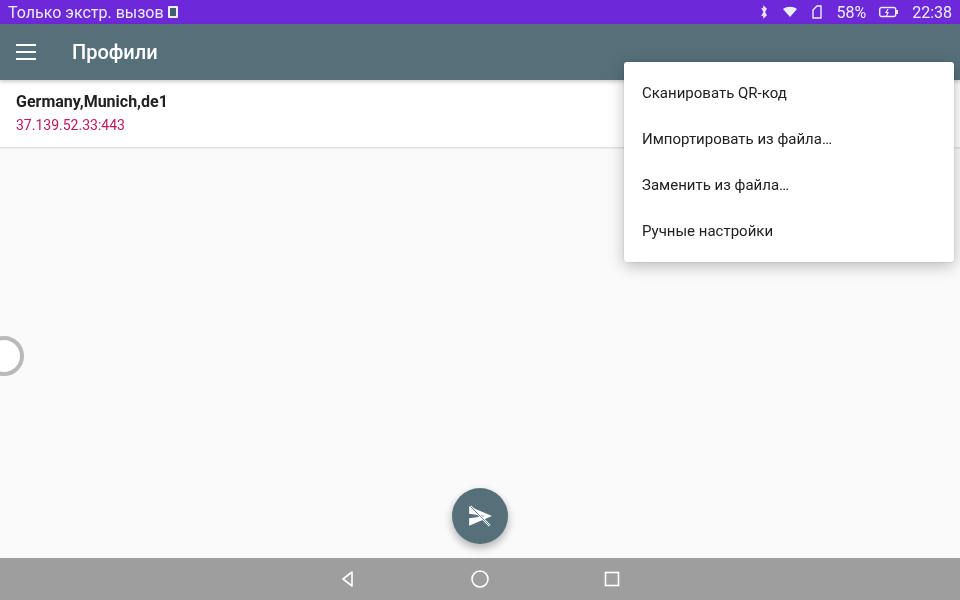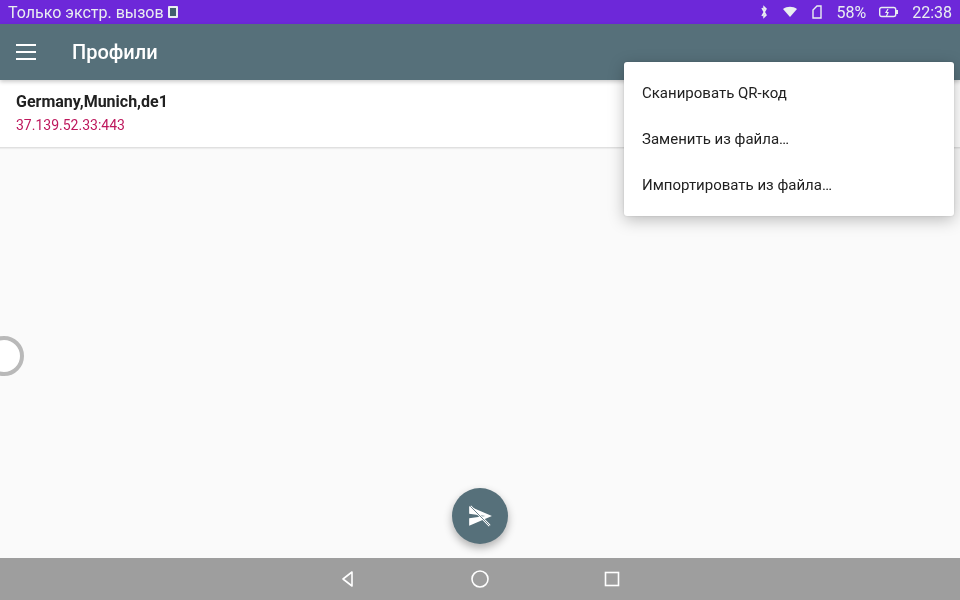--- a/index.html
+++ b/index.html
@@ -157,22 +157,23 @@
 
 <div class="content">
   <div class="profile-card">
     <div class="profile-title">Germany,Munich,de1</div>
     <div class="profile-sub">37.139.52.33:443</div>
   </div>
 </div>
 
 <div class="popup-menu">
   <div class="popup-item">Сканировать QR-код</div>
+  <div class="popup-item">Импортировать из файла…</div>
   <div class="popup-item">Заменить из файла…</div>
-  <div class="popup-item">Импортировать из файла…</div>
+  <div class="popup-item">Ручные настройки</div>
 </div>
 
 <div class="edge-circle"></div>
 
 <div class="fab">
   <svg width="26" height="26" viewBox="0 0 24 24" fill="#fff">
     <path d="M2 21 L23 12 L2 3 L2 10 L17 12 L2 14 Z"></path>
     <line x1="3" y1="3" x2="21" y2="21" stroke="#fff" stroke-width="2.2"></line>
     <line x1="3" y1="3" x2="21" y2="21" stroke="#56707a" stroke-width="0.8"></line>
   </svg>

